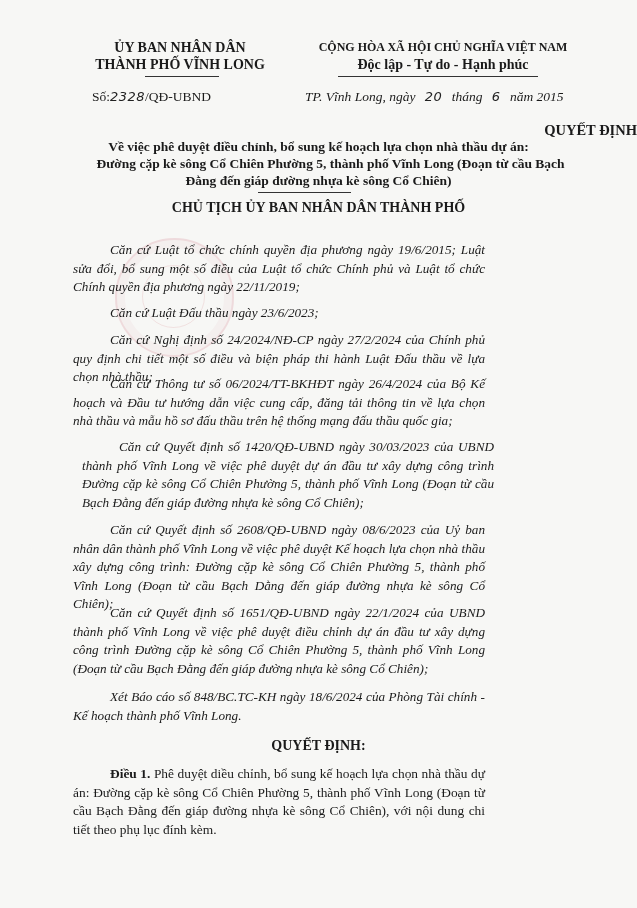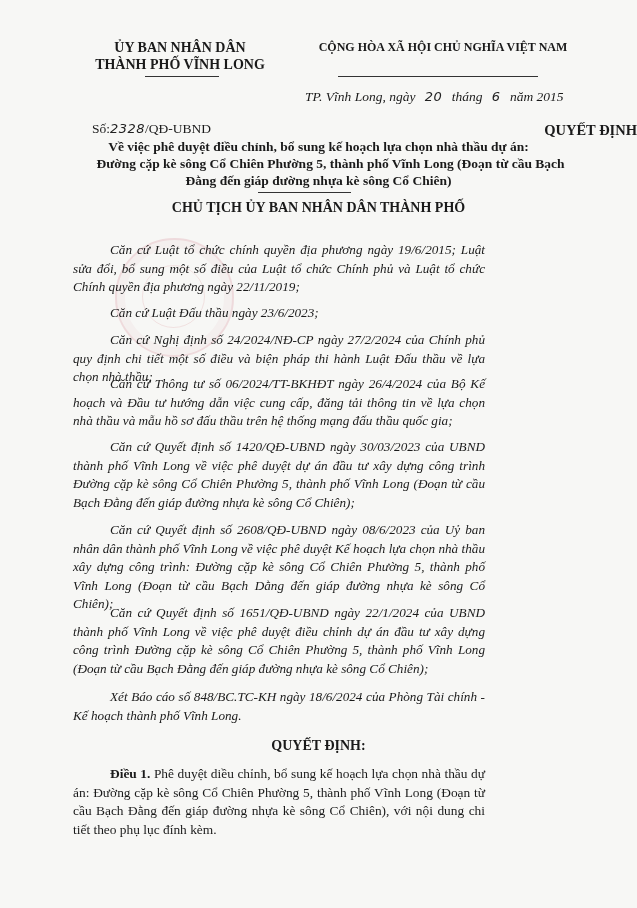--- a/index.html
+++ b/index.html
@@ -38,25 +38,26 @@
 
 <div class="page">
 
   <div class="stamp">
     <div class="stamp-inner"></div>
   </div>
 
   <div class="abs b center" style="left:85px; top:40px; width:190px; font-size:14px;">ỦY BAN NHÂN DÂN</div>
   <div class="abs b center" style="left:72px; top:57px; width:216px; font-size:14px;">THÀNH PHỐ VĨNH LONG</div>
   <div class="rule" style="left:145px; top:76px; width:74px;"></div>
-  <div class="abs" style="left:92px; top:89px; font-size:13.5px;margin-top:32px;">
+  <div class="abs" style="left:92px; top:89px; font-size:13.5px;">
     <span>Số:</span><span class="hw">2328</span><span>/QĐ-UBND</span>
   </div>
 
   <div class="abs b center" style="left:278px; top:40px; width:330px; font-size:12px;">CỘNG HÒA XÃ HỘI CHỦ NGHĨA VIỆT NAM</div>
+  <div class="abs b center" style="left:278px; top:57px; width:330px; font-size:14px;">Độc lập - Tự do - Hạnh phúc</div>
   <div class="rule" style="left:338px; top:76px; width:200px;"></div>
   <div class="abs i" style="left:305px; top:89px; font-size:13.5px;">
     <span>TP. Vĩnh Long, ngày</span>
     <span class="hw" style="margin:0 6px;">20</span>
     <span>tháng</span>
     <span class="hw" style="margin:0 6px;">6</span>
     <span>năm 2015</span>
   </div>
 
   <div class="abs b center" style="left:0; top:122px; width:637px; font-size:14.5px;text-align:right;">QUYẾT ĐỊNH</div>
@@ -64,21 +65,21 @@
   <div class="abs b center" style="left:0; top:156px; width:637px; font-size:13.5px;padding-left:12px;">Đường cặp kè sông Cổ Chiên Phường 5, thành phố Vĩnh Long (Đoạn từ cầu Bạch</div>
   <div class="abs b center" style="left:0; top:173px; width:637px; font-size:13.5px;">Đằng đến giáp đường nhựa  kè sông Cổ Chiên)</div>
   <div class="rule" style="left:258px; top:192px; width:93px;"></div>
 
   <div class="abs b center" style="left:0; top:200px; width:637px; font-size:14px;">CHỦ TỊCH ỦY BAN NHÂN DÂN THÀNH PHỐ</div>
 
   <div class="para i" style="top:241px;">Căn cứ Luật tổ chức chính quyền địa phương ngày 19/6/2015; Luật sửa đổi, bổ sung một số điều của Luật tổ chức Chính phủ và Luật tổ chức Chính quyền địa phương ngày 22/11/2019;</div>
   <div class="para i" style="top:304px;">Căn cứ Luật Đấu thầu ngày 23/6/2023;</div>
   <div class="para i" style="top:331px;">Căn cứ Nghị định số 24/2024/NĐ-CP ngày 27/2/2024 của Chính phủ quy định chi tiết một số điều và biện pháp thi hành Luật Đấu thầu về lựa chọn nhà thầu;</div>
   <div class="para i" style="top:375px;">Căn cứ Thông tư số 06/2024/TT-BKHĐT ngày 26/4/2024 của Bộ Kế hoạch và Đầu tư hướng dẫn việc cung cấp, đăng tải thông tin về lựa chọn nhà thầu và mẫu hồ sơ đấu thầu trên hệ thống mạng đấu thầu quốc gia;</div>
-  <div class="para i" style="top:438px;">Căn cứ Quyết định số 1420/QĐ-UBND ngày 30/03/2023 của UBND thành phố Vĩnh Long về việc phê duyệt dự án đầu tư xây dựng công trình Đường cặp kè sông Cổ Chiên Phường 5, thành phố Vĩnh Long (Đoạn từ cầu Bạch Đằng đến giáp đường nhựa kè sông Cổ Chiên);</div>
+  <div class="para i" style="top:438px;margin-left:9px;">Căn cứ Quyết định số 1420/QĐ-UBND ngày 30/03/2023 của UBND thành phố Vĩnh Long về việc phê duyệt dự án đầu tư xây dựng công trình Đường cặp kè sông Cổ Chiên Phường 5, thành phố Vĩnh Long (Đoạn từ cầu Bạch Đằng đến giáp đường nhựa kè sông Cổ Chiên);</div>
   <div class="para i" style="top:521px;">Căn cứ Quyết định số 2608/QĐ-UBND ngày 08/6/2023 của Uỷ ban nhân dân thành phố Vĩnh Long về việc phê duyệt Kế hoạch lựa chọn nhà thầu xây dựng công trình: Đường cặp kè sông Cổ Chiên Phường 5, thành phố Vĩnh Long (Đoạn từ cầu Bạch Dằng đến giáp đường nhựa kè sông Cổ Chiên);</div>
   <div class="para i" style="top:604px;">Căn cứ Quyết định số 1651/QĐ-UBND ngày 22/1/2024 của UBND thành phố Vĩnh Long về việc phê duyệt điều chỉnh dự án đầu tư xây dựng công trình Đường cặp kè sông Cổ Chiên Phường 5, thành phố Vĩnh Long (Đoạn từ cầu Bạch Đằng đến giáp đường nhựa kè sông Cổ Chiên);</div>
   <div class="para i" style="top:688px;">Xét Báo cáo số 848/BC.TC-KH ngày 18/6/2024 của Phòng Tài chính - Kế hoạch thành phố Vĩnh Long.</div>
 
   <div class="abs b center" style="left:0; top:738px; width:637px; font-size:14px;text-align:center;">QUYẾT ĐỊNH:</div>
   <div class="para" style="top:765px; font-size:13.4px;"><span class="b">Điều 1.</span><span> Phê duyệt diều chỉnh, bổ sung kế hoạch lựa chọn nhà thầu dự án: Đường cặp kè sông Cổ Chiên Phường 5, thành phố Vĩnh Long (Đoạn từ cầu Bạch Đằng đến giáp đường nhựa  kè sông Cổ Chiên), với nội dung chi tiết theo phụ lục đính kèm.</span></div>
 
 </div>
 
 </body></html>

